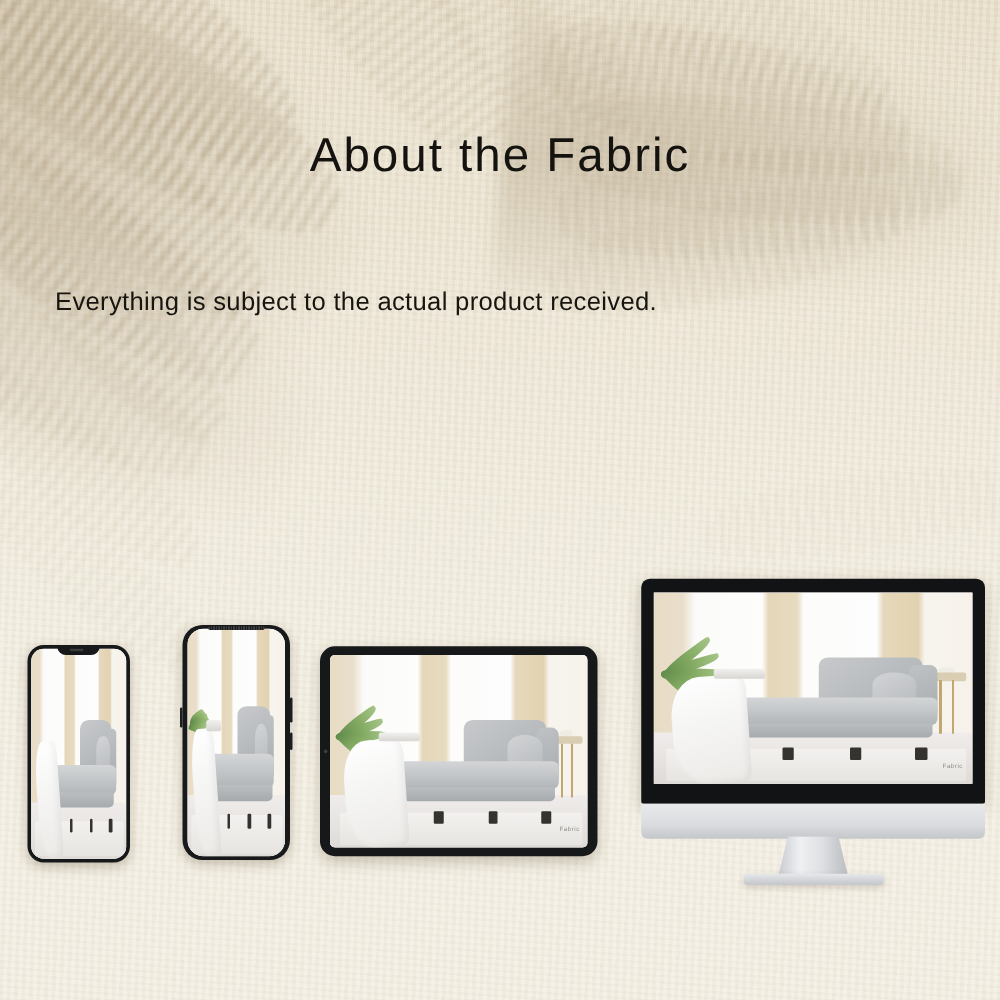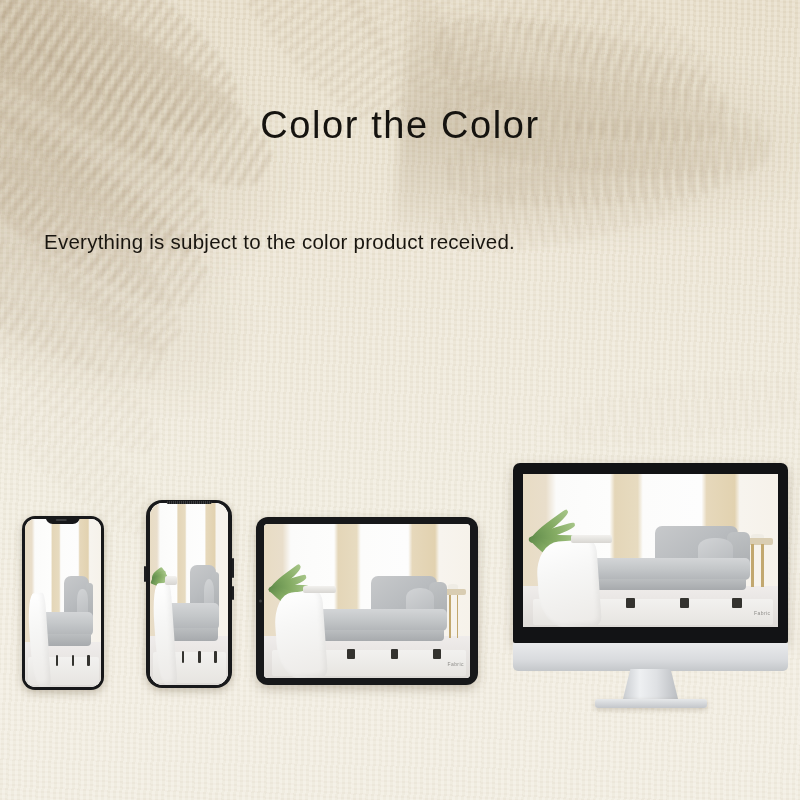--- a/index.html
+++ b/index.html
@@ -384,24 +384,24 @@
     <div class="frond f-r1"></div>
     <div class="frond f-r2"></div>
     <div class="frond f-r3"></div>
     <div class="frond f-r4"></div>
     <div class="frond f-r5"></div>
 
     <div class="frond f-b1"></div>
     <div class="frond f-b2"></div>
   </div>
 
-  <div class="headline">Color the Color</div>
+  <div class="headline">About the Fabric</div>
 
   <div class="body-copy">
-    <div class="para-last">Everything is subject to the color product received.</div>
+    <div class="para-last">Everything is subject to the actual product received.</div>
   </div>
 
   <div class="devices">
 
     <div id="phone-one">
       <div class="notch"></div>
       <div class="screen">
         <div class="scene">
           <div class="wall"></div>
           <div class="floor"></div>

